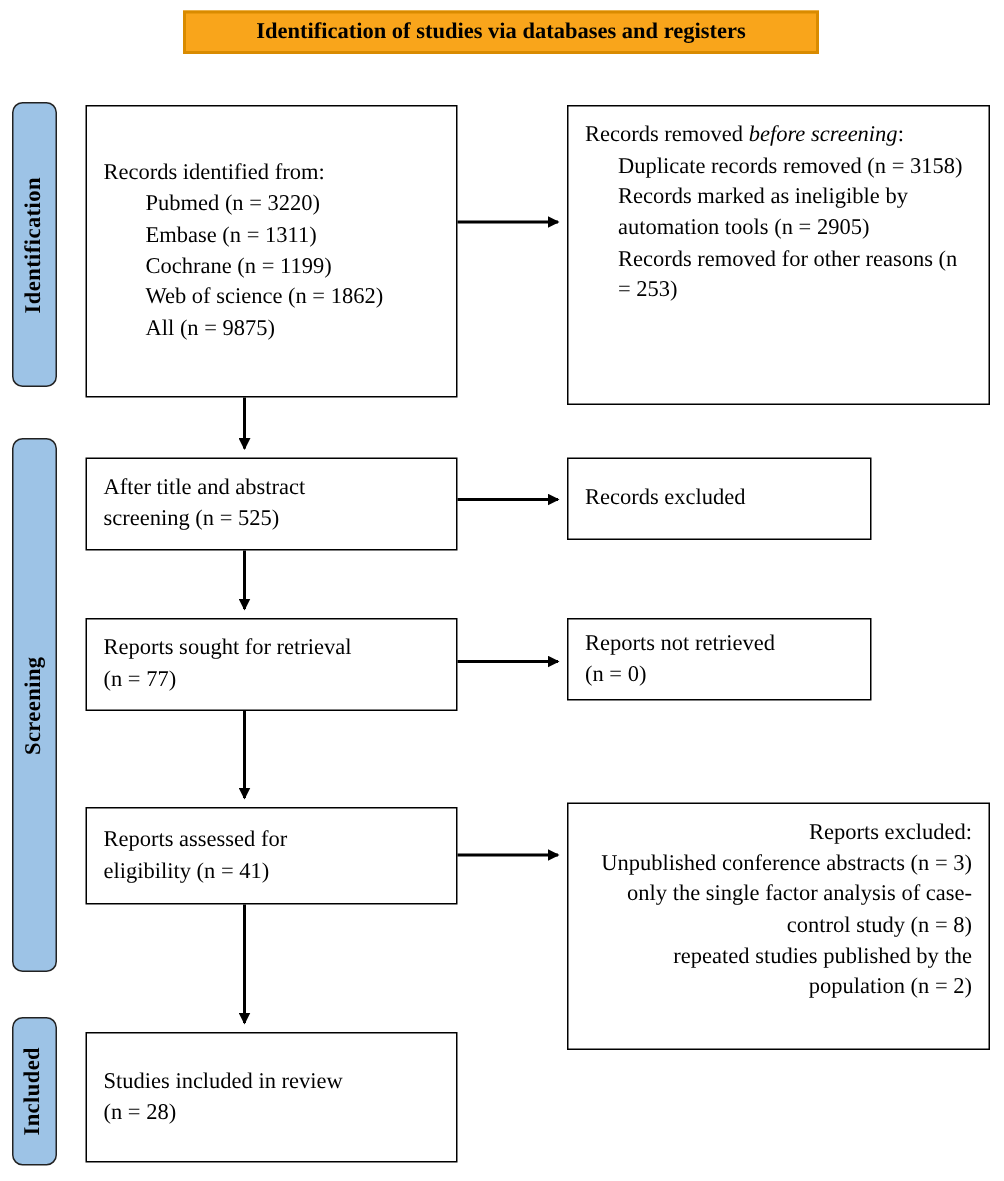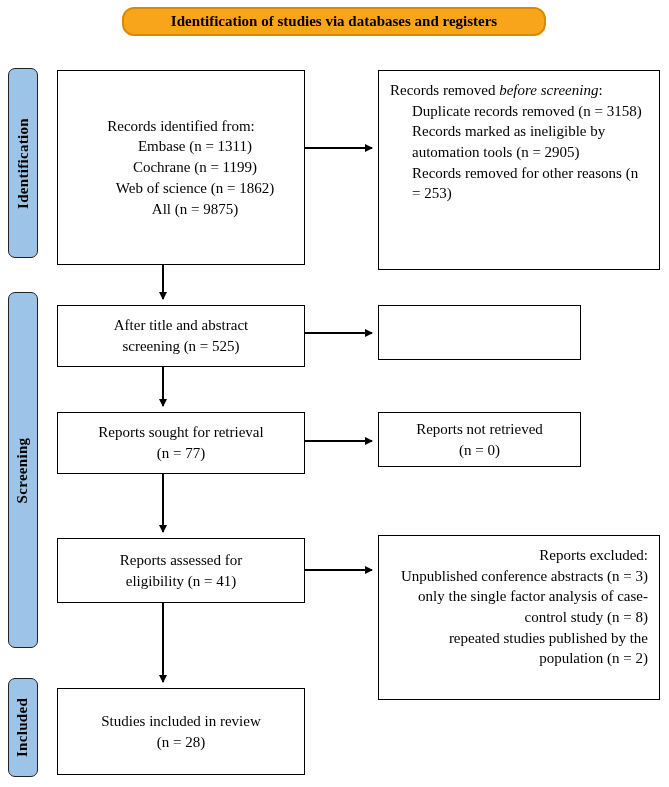--- a/index.html
+++ b/index.html
@@ -10,21 +10,21 @@
     width: 669px;
     height: 787px;
     background: #fff;
     overflow: hidden;
   }
   .banner {
     position: absolute;
     left: 122px; top: 7px; width: 424px; height: 29px;
     background: #F9A51B;
     border: 2px solid #D98B00;
-    border-radius: 12px;
+    border-radius: 0;
     display: flex; align-items: center; justify-content: center;
     font-weight: bold; font-size: 15px;
   }
   .stage {
     position: absolute;
     left: 8px; width: 30px;
     background: #9DC3E6;
     border: 1px solid #222;
     border-radius: 7px;
     display: flex; align-items: center; justify-content: center;
@@ -37,21 +37,21 @@
     letter-spacing: 0.3px;
   }
   .box {
     position: absolute;
     background: #fff;
     border: 1.6px solid #000;
     font-size: 15px;
     line-height: 1.38;
     padding: 9px 11px;
   }
-  .center-v { display: flex; flex-direction: column; justify-content: center; align-items: center; }
+  .center-v { display: flex; flex-direction: column; justify-content: center; }
   .indent1 { padding-left: 28px; }
   .indent2 { padding-left: 22px; }
   .arrows {
     position: absolute;
     left: 0; top: 0;
     pointer-events: none;
   }
   em { font-style: italic; }
 </style>
 </head>
@@ -68,39 +68,41 @@
   </div>
   <div class="stage" style="top:292px;height:356px;">
     <span>Screening</span>
   </div>
   <div class="stage" style="top:678px;height:99px;">
     <span>Included</span>
   </div>
 
   <div class="box center-v" style="left:57px;top:70px;width:248px;height:195px;">
     <div>Records identified from:</div>
+    <div class="indent1">Pubmed (n = 3220)</div>
     <div class="indent1">Embase (n = 1311)</div>
     <div class="indent1">Cochrane (n = 1199)</div>
     <div class="indent1">Web of science (n = 1862)</div>
     <div class="indent1">All (n = 9875)</div>
   </div>
 
   <div class="box" style="left:378px;top:70px;width:282px;height:200px;">
     <div><span>Records removed </span><em>before screening</em><span>:</span></div>
     <div class="indent2">Duplicate records removed  (n = 3158)</div>
     <div class="indent2">Records marked as ineligible by automation tools (n = 2905)</div>
     <div class="indent2">Records removed for other reasons (n = 253)</div>
   </div>
 
   <div class="box center-v" style="left:57px;top:305px;width:248px;height:62px;">
     <div>After title and abstract</div>
     <div>screening (n = 525)</div>
   </div>
 
   <div class="box center-v" style="left:378px;top:305px;width:203px;height:55px;">
+    <div>Records excluded</div>
   </div>
 
   <div class="box center-v" style="left:57px;top:412px;width:248px;height:62px;">
     <div>Reports sought for retrieval</div>
     <div>(n = 77)</div>
   </div>
 
   <div class="box center-v" style="left:378px;top:412px;width:203px;height:55px;">
     <div>Reports not retrieved</div>
     <div>(n = 0)</div>

